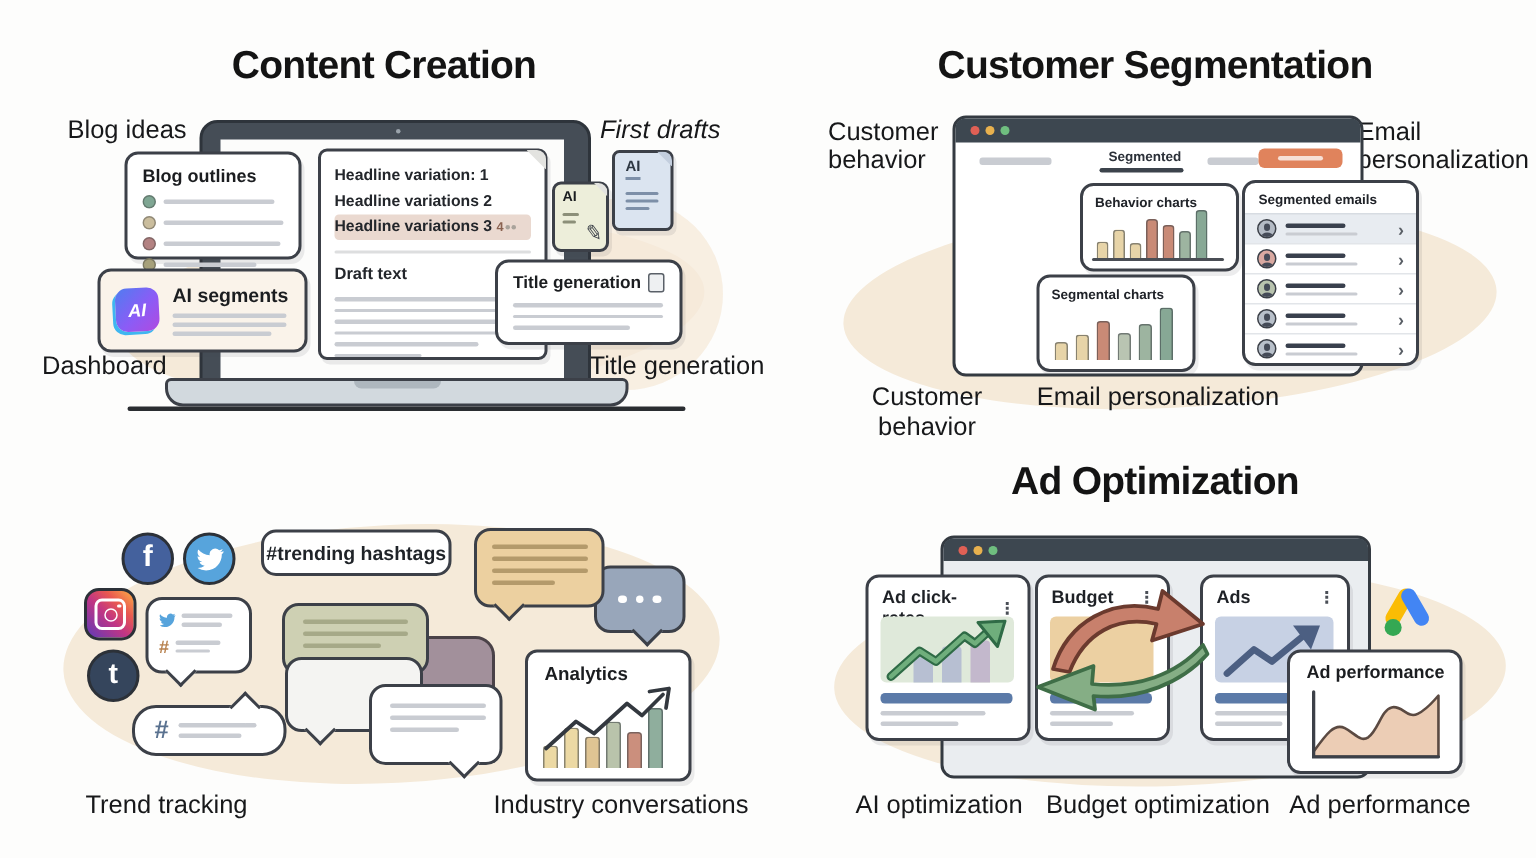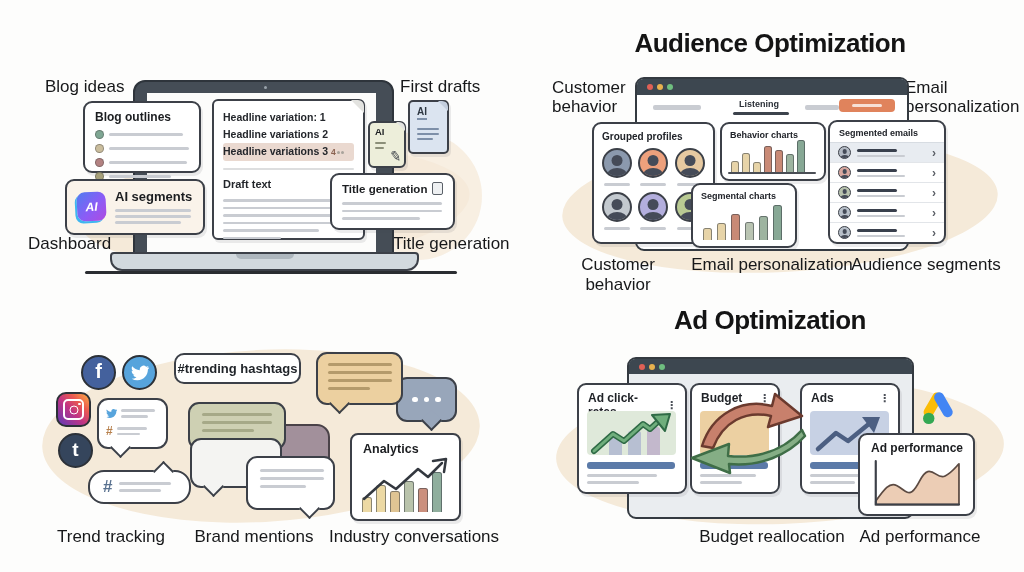--- a/index.html
+++ b/index.html
@@ -71,23 +71,24 @@
 <body>
 
 <div class="canvas">
 
   <div class="blob" style="left:78px;top:148px;width:392px;height:118px;transform:rotate(-4deg);"></div>
   <div class="blob" style="left:352px;top:132px;width:130px;height:128px;opacity:.75;"></div>
   <div class="blob" style="left:562px;top:138px;width:436px;height:134px;transform:rotate(-3deg);"></div>
   <div class="blob" style="left:42px;top:350px;width:438px;height:172px;transform:rotate(-3deg);"></div>
   <div class="blob" style="left:556px;top:378px;width:448px;height:146px;transform:rotate(-2deg);"></div>
 
+  <div class="qtitle" style="left:60px;top:28px;width:392px;">Content Creation</div>
 
   <div class="olabel" style="left:45px;top:77px;">Blog ideas</div>
-  <div class="olabel" style="left:400px;top:77px;">First drafts</div>
+  <div class="olabel" style="left:400px;top:77px;font-style:italic;">First drafts</div>
   <div class="olabel" style="left:28px;top:234px;">Dashboard</div>
   <div class="olabel" style="left:393px;top:234px;">Title generation</div>
 
   <div class="laptop-bezel">
       <div class="webcam"></div>
     </div>
   <div class="laptop-screen"></div>
   <div class="laptop-base">
       <div class="laptop-notch"></div>
     </div>
@@ -157,69 +158,40 @@
   <div class="card" style="left:330px;top:173px;width:125px;height:57px;padding:7px 10px;box-sizing:border-box;">
     <div style="display:flex;align-items:center;gap:5px;">
       <span style="font-size:11.5px;font-weight:800;white-space:nowrap;">Title generation</span>
       <span style="display:inline-block;width:9px;height:11px;border:1.5px solid #5a6068;border-radius:2px;background:#eef0f2;"></span>
     </div>
     <i class="ln" style="width:100px;margin-top:7px;height:2.5px;"></i>
     <i class="ln" style="width:100px;margin-top:5px;height:2.5px;"></i>
     <i class="ln" style="width:78px;margin-top:5px;height:2.5px;"></i>
   </div>
 
-  <div class="qtitle" style="left:560px;top:28px;width:420px;">Audience Optimization</div>
+  <div class="qtitle" style="left:560px;top:28px;width:420px;">Customer Segmentation</div>
 
   <div class="olabel" style="left:552px;top:78px;width:92px;line-height:19px;">Customer behavior</div>
   <div class="olabel" style="left:905px;top:78px;width:118px;line-height:19px;">Email personalization</div>
 
   <div class="bwin" style="left:635px;top:77px;width:270px;height:170px;">
     <div class="bhead">
       <i class="tdot" style="left:10px;background:#e06055;"></i>
       <i class="tdot" style="left:20px;background:#e8b14e;"></i>
       <i class="tdot" style="left:30px;background:#6fbe7f;"></i>
     </div>
     <i class="ln abs" style="left:16px;top:26px;width:48px;height:5px;"></i>
-    <div style="position:absolute;left:102px;top:20px;font-size:9px;font-weight:800;color:#2b3038;">Listening</div>
+    <div style="position:absolute;left:102px;top:20px;font-size:9px;font-weight:800;color:#2b3038;">Segmented</div>
     <div style="position:absolute;left:96px;top:33px;width:56px;height:2.5px;background:#3c434c;border-radius:2px;"></div>
     <i class="ln abs" style="left:168px;top:26px;width:34px;height:5px;"></i>
     <div style="position: absolute; right: 12px; top: 20px; width: 56px; height: 13px; border-radius: 4px; background: rgb(224, 131, 92);">
         <i style="display:block;width:30px;height:3px;background:rgba(255,255,255,.75);border-radius:2px;margin:5px auto 0;"></i>
       </div>
   </div>
 
-  <div class="card" style="left:592px;top:122px;width:123px;height:122px;box-sizing:border-box;padding:7px 8px;">
-    <div class="ctitle">Grouped profiles</div>
-    <div style="display:grid;grid-template-columns:repeat(3,1fr);gap:6px 6px;margin-top:6px;justify-items:center;">
-      <div>
-          <div class="person" style="width: 30px; height: 30px; background: rgb(139, 153, 173);"></div>
-          <i class="ln" style="width:26px;margin:5px auto 0;"></i>
-        </div>
-      <div>
-          <div class="person" style="width: 30px; height: 30px; background: rgb(237, 160, 124);"></div>
-          <i class="ln" style="width:26px;margin:5px auto 0;"></i>
-        </div>
-      <div>
-          <div class="person" style="width: 30px; height: 30px; background: rgb(230, 201, 161);"></div>
-          <i class="ln" style="width:26px;margin:5px auto 0;"></i>
-        </div>
-      <div>
-          <div class="person" style="width: 30px; height: 30px; background: rgb(195, 201, 207);"></div>
-          <i class="ln" style="width:26px;margin:5px auto 0;"></i>
-        </div>
-      <div>
-          <div class="person" style="width: 30px; height: 30px; background: rgb(179, 174, 221);"></div>
-          <i class="ln" style="width:26px;margin:5px auto 0;"></i>
-        </div>
-      <div>
-          <div class="person" style="width: 30px; height: 30px; background: rgb(185, 202, 147);"></div>
-          <i class="ln" style="width:26px;margin:5px auto 0;"></i>
-        </div>
-    </div>
-  </div>
 
   <div class="card" style="left:720px;top:122px;width:102px;height:55px;">
     <div class="ctitle" style="position:absolute;left:8px;top:6px;font-size:9px;">Behavior charts</div>
     <div class="bars" style="left:9px;bottom:6px;">
         <div class="bar" style="height: 12px; width: 8px; background: rgb(231, 212, 168);"></div>
         <div class="bar" style="height: 20px; width: 8px; background: rgb(231, 212, 168);"></div>
         <div class="bar" style="height: 11px; width: 8px; background: rgb(231, 212, 168);"></div>
         <div class="bar" style="height: 27px; width: 8px; background: rgb(201, 138, 118);"></div>
         <div class="bar" style="height: 23px; width: 8px; background: rgb(201, 138, 118);"></div>
         <div class="bar" style="height: 19px; width: 8px; background: rgb(157, 180, 160);"></div>
@@ -279,21 +251,20 @@
       <div style="flex:1;">
           <i class="ln" style="width:40px;background:#39404d;"></i>
           <i class="ln" style="width:48px;height:2px;margin-top:3px;"></i>
         </div>
       <span class="chev">›</span>
     </div>
   </div>
 
   <div class="olabel center" style="left:548px;top:255px;width:140px;">Customer behavior</div>
   <div class="olabel center" style="left:688px;top:255px;width:168px;">Email personalization</div>
-  <div class="olabel center" style="left:848px;top:255px;width:156px;">Audience segments</div>
 
 
   <div class="soc" style="left:81px;top:355px;background:#44619d;font-size:20px;padding-bottom:2px;">
       <span>f</span>
     </div>
   <div class="soc" style="left:122px;top:355px;background:#57a4dc;">
     <svg width="18" height="18" viewBox="0 0 24 24">
         <path fill="#fff" d="M23.953 4.57a10 10 0 0 1-2.825.775 4.958 4.958 0 0 0 2.163-2.723 9.99 9.99 0 0 1-3.127 1.195 4.92 4.92 0 0 0-8.384 4.482C7.69 8.095 4.067 6.13 1.64 3.162a4.822 4.822 0 0 0-.666 2.475c0 1.71.87 3.213 2.188 4.096a4.904 4.904 0 0 1-2.228-.616v.06a4.923 4.923 0 0 0 3.946 4.827 4.996 4.996 0 0 1-2.212.085 4.937 4.937 0 0 0 4.604 3.417A9.868 9.868 0 0 1 .96 19.61a13.995 13.995 0 0 0 7.557 2.209c9.054 0 13.999-7.496 13.999-13.986 0-.21 0-.42-.015-.63a9.936 9.936 0 0 0 2.452-2.633z"></path>
       </svg>
   </div>
@@ -387,21 +358,20 @@
         <div class="bar" style="height: 24px; width: 10px; background: rgb(203, 143, 125);"></div>
         <div class="bar" style="height: 40px; width: 10px; background: rgb(143, 174, 157);"></div>
       </div>
     <svg style="position:absolute;left:8px;top:20px;" width="92" height="48" viewBox="0 0 92 48">
       <path d="M4 44 L24 26 L36 34 L58 14 L68 22 L82 8" fill="none" stroke="#33383f" stroke-width="2.5" stroke-linejoin="round" stroke-linecap="round"></path>
       <path d="M73 6 L86 4 L84 17" fill="none" stroke="#33383f" stroke-width="2.5" stroke-linejoin="round" stroke-linecap="round"></path>
     </svg>
   </div>
 
   <div class="olabel center" style="left:40px;top:527px;width:142px;">Trend tracking</div>
-  <div class="olabel center" style="left:183px;top:527px;width:142px;">Brand mentions</div>
   <div class="olabel center" style="left:318px;top:527px;width:192px;">Industry conversations</div>
 
   <div class="qtitle" style="left:570px;top:305px;width:400px;">Ad Optimization</div>
 
   <div class="bwin" style="left:627px;top:357px;width:283px;height:158px;background:#eaedf0;">
     <div class="bhead" style="height:15px;">
       <i class="tdot" style="left:10px;top:4.5px;background:#e06055;"></i>
       <i class="tdot" style="left:20px;top:4.5px;background:#e8b14e;"></i>
       <i class="tdot" style="left:30px;top:4.5px;background:#6fbe7f;"></i>
     </div>
@@ -471,16 +441,17 @@
   </svg>
 
   <div class="card" style="left:858px;top:433px;width:113px;height:79px;border-radius:9px;z-index:4;">
     <div style="position:absolute;left:11px;top:6px;font-size:12px;font-weight:800;white-space:nowrap;">Ad performance</div>
     <svg style="position:absolute;left:7px;top:21px;" width="99" height="52" viewBox="0 0 110 60">
       <path d="M8 52 C18 38 24 30 32 34 C40 38 44 45 50 41 C58 35 60 20 68 18 C76 16 80 27 88 23 C96 19 100 13 104 9 L104 56 L8 56 Z" fill="#eccdb5" stroke="#5b4a42" stroke-width="2" stroke-linejoin="round"></path>
       <path d="M8 6 L8 56 L104 56" fill="none" stroke="#3c4048" stroke-width="2.5" stroke-linecap="round"></path>
     </svg>
   </div>
 
-  <div class="olabel center" style="left:683px;top:527px;width:178px;">Budget reallocation</div>
+  <div class="olabel center" style="left:555px;top:527px;width:142px;">AI optimization</div>
+  <div class="olabel center" style="left:683px;top:527px;width:178px;">Budget optimization</div>
   <div class="olabel center" style="left:846px;top:527px;width:148px;">Ad performance</div>
 
 </div>
 
 </body></html>

